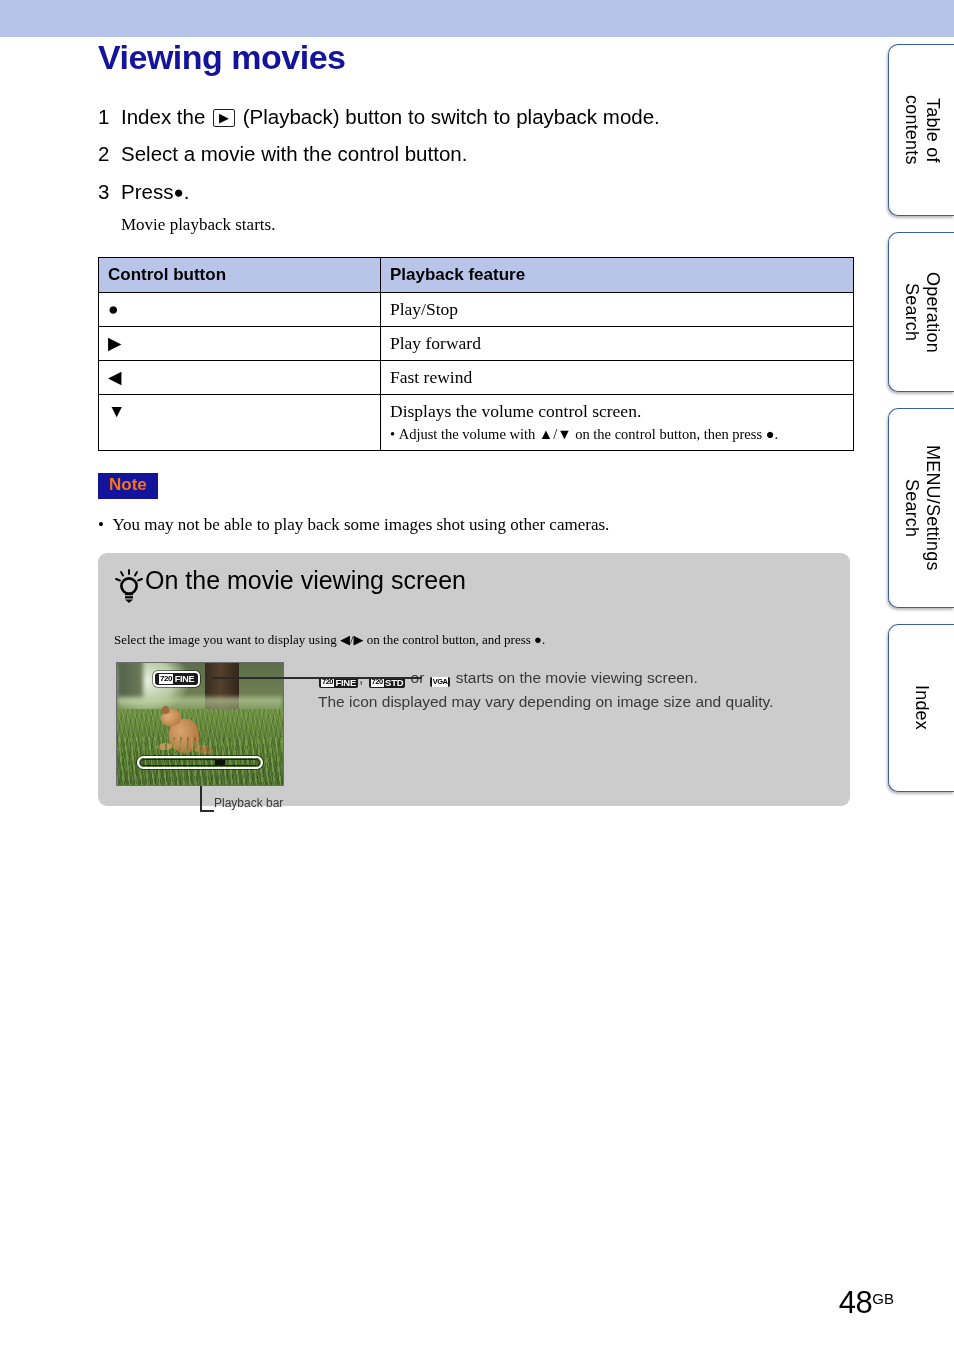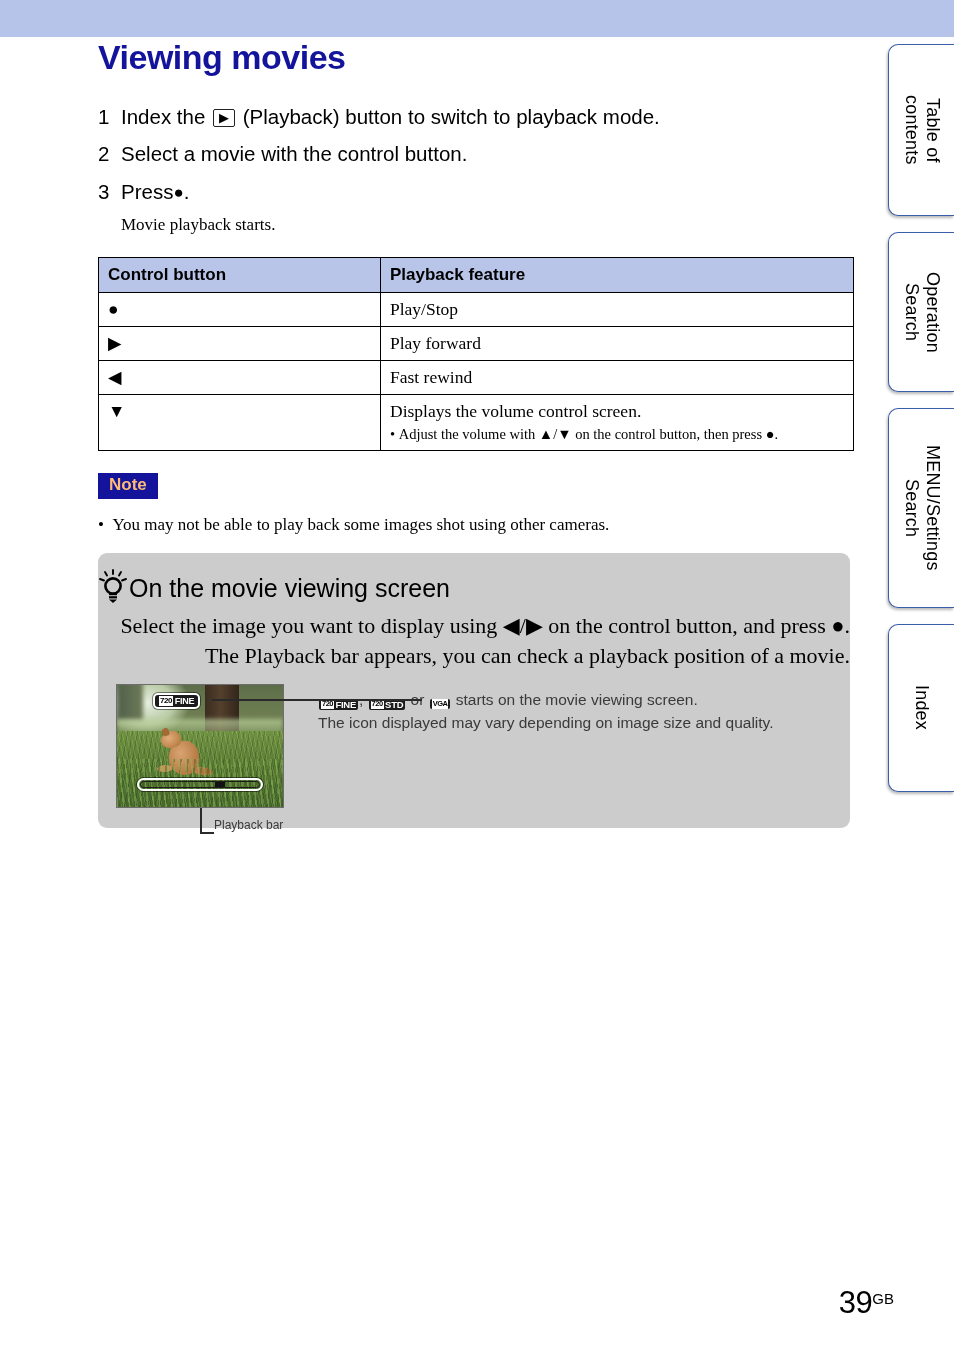--- a/index.html
+++ b/index.html
@@ -151,21 +151,21 @@
     padding-left: 13px;
     text-indent: -13px;
     line-height: 1.35;
   }
 
   
   #note-block { margin-top: 22px; }
   .note-badge {
     display: inline-block;
     background: #13149b;
-    color: #fdba74;
+    color: #f97316;
     font-family: "Liberation Sans", sans-serif;
     font-size: 17px;
     font-weight: bold;
     padding: 3px 11px 4px 11px;
     line-height: 1.1;
   }
   .note-item {
     font-family: "Liberation Serif", serif;
     font-size: 17px;
     margin-top: 16px;
@@ -179,38 +179,38 @@
     margin-top: 18px;
     width: 752px;
     background: #cccccc;
     border-radius: 9px;
     padding: 14px 0 20px 0;
     box-sizing: border-box;
     position: relative;
   }
   #tip-head {
     display: flex;
-    align-items: flex-end;
+    align-items: flex-start;
+    padding-left: 16px;
   }
   #bulb-icon { width: 30px; height: 34px; flex: 0 0 30px; margin-top: 2px; }
   #tip-title {
     font-family: "Liberation Sans", sans-serif;
     font-size: 25px;
     color: #000;
     line-height: 1.1;
     margin-left: 1px;
   }
   .tip-para {
     font-family: "Liberation Serif", serif;
-    font-size: 22px;
+    font-size: 13px;
     line-height: 1.35;
     color: #000;
     padding-left: 16px;
-    margin-top: 8px;
-    text-align: right;
+    margin-top: 28px;
   }
 
   
   #figure-area {
     position: relative;
     margin-top: 14px;
     padding-left: 18px;
     display: flex;
     align-items: flex-start;
     gap: 8px;
@@ -559,21 +559,20 @@
         <circle cx="15" cy="17" r="7.6" fill="none" stroke="#000" stroke-width="2.6"></circle>
         <rect x="11" y="24" width="8" height="2.2" fill="#000"></rect>
         <rect x="11" y="27.2" width="8" height="2.2" fill="#000"></rect>
         <path d="M11 30.4 L19 30.4 L15 34 Z" fill="#000"></path>
       </svg>
       <div id="tip-title">On the movie viewing screen</div>
     </div>
 
     <div class="tip-para">
       <div>Select the image you want to display using ◀/▶ on the control button, and press ●.</div>
-      <div>The Playback bar appears, you can check a playback position of a movie.</div>
     </div>
 
     <div id="figure-area">
 
       <div id="thumb-wrap">
         <div id="thumb">
           <div class="trunk2"></div>
           <div class="trunk"></div>
           <div class="grass-top"></div>
           <div class="grass"></div>
@@ -618,14 +617,14 @@
           <span>starts on the movie viewing screen.</span>
         </div>
         <div>The icon displayed may vary depending on image size and quality.</div>
       </div>
 
     </div>
   </div>
 </div>
 
 <div id="page-number">
-  <span>39</span><sup>GB</sup>
+  <span>48</span><sup>GB</sup>
 </div>
 
 </body></html>

